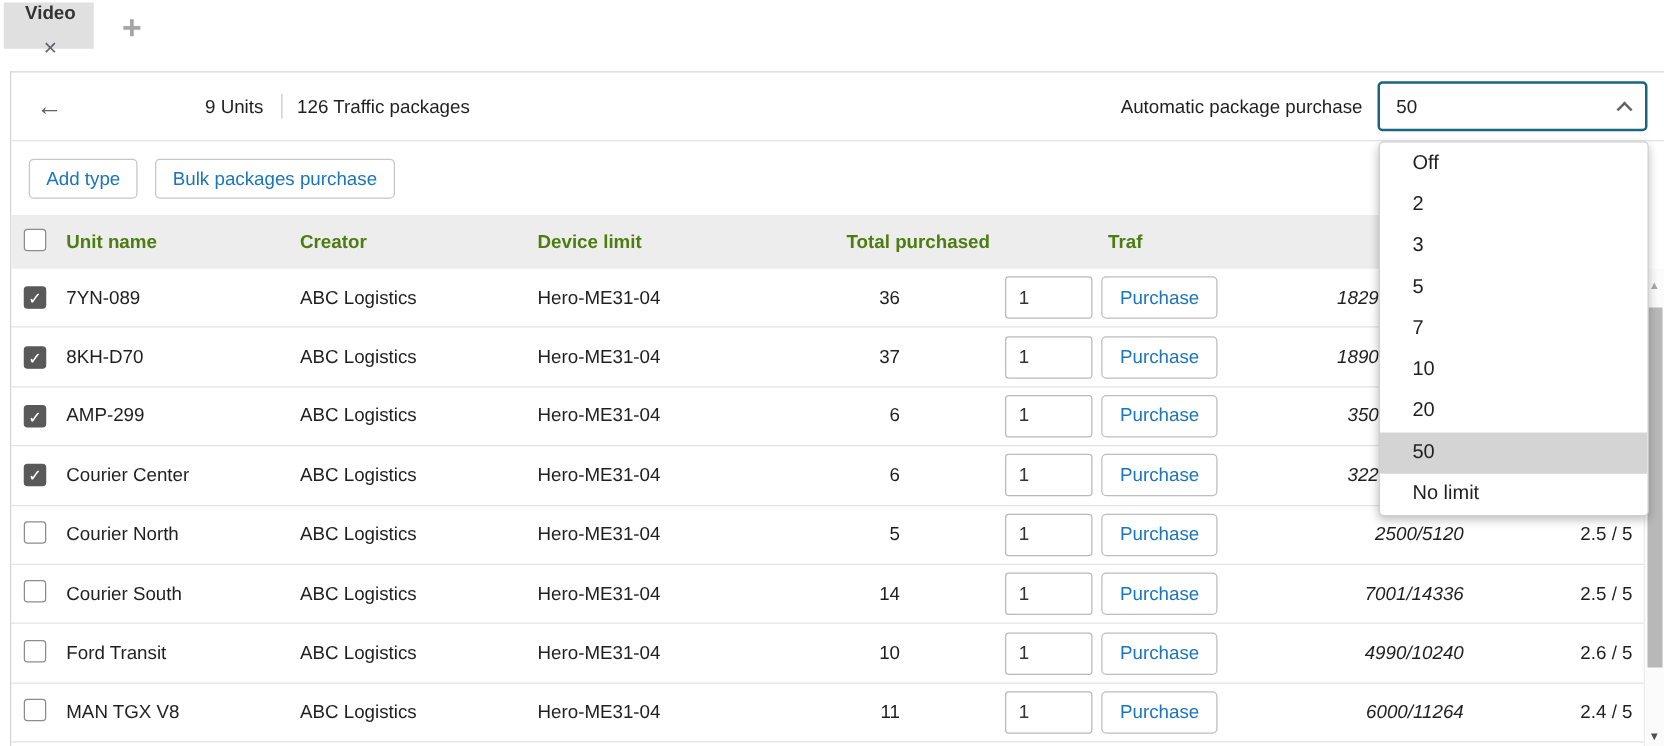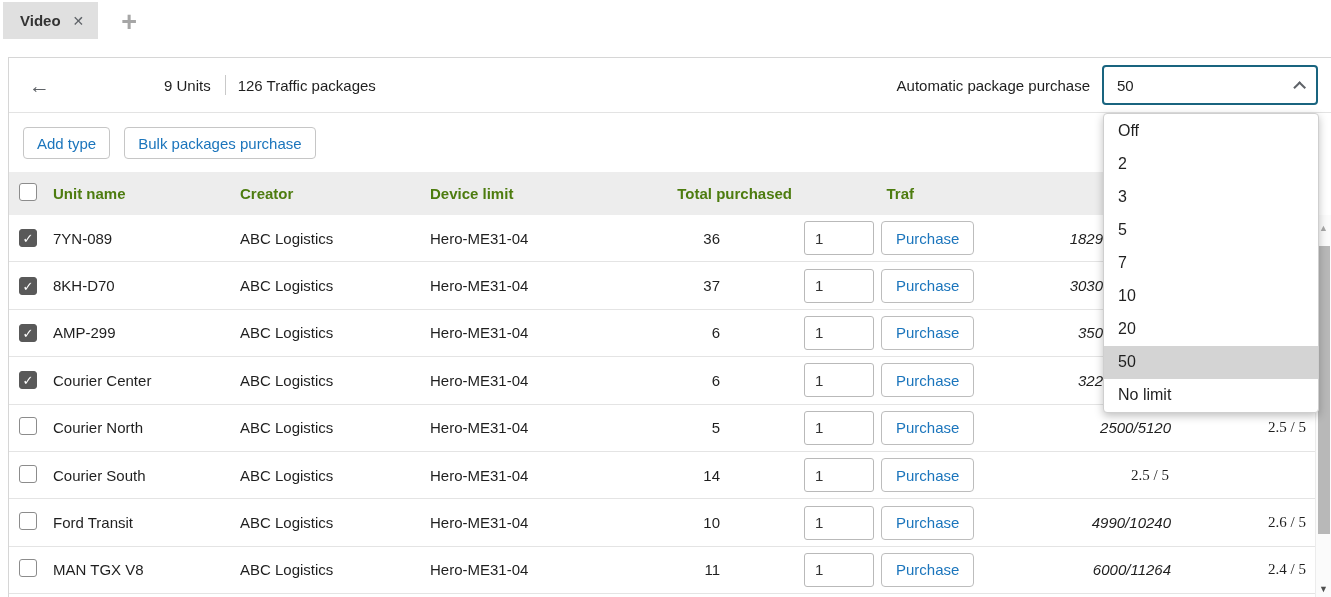--- a/index.html
+++ b/index.html
@@ -2,21 +2,21 @@
 <html><head>
 <meta charset="utf-8">
 <style>
   * { margin:0; padding:0; box-sizing:border-box; }
   html,body { width:1331px; height:597px; background:#fff; overflow:hidden;
     font-family:"Liberation Sans","DejaVu Sans",sans-serif; color:#1f1f1f; }
 
   
   .tabbar { height:40px; display:flex; align-items:flex-start; padding-top:2px; background:#fff; }
   .tab { margin-left:3px; height:37px; background:#e0e0e0; display:flex; align-items:center;
-    gap:12px; padding:0 14px 0 17px; cursor:pointer; }
+    gap:12px; padding:0 14px 0 17px; cursor:pointer;flex-direction:column; }
   .tab-label { font-weight:700; font-size:15px; color:#333; }
   .tab-close { font-size:14px; color:#5f6368; font-weight:700; line-height:1; }
   .tab-add { margin-left:23px; align-self:center; color:#a6a6a6; font-size:27px; font-weight:700;
     line-height:1; padding-top:2px; }
 
   
   .card { position:absolute; left:8px; top:57px; width:1323px; height:540px;
     border-top:1px solid #d6d6d6; border-left:1px solid #d6d6d6; background:#fff; }
 
   
@@ -48,36 +48,36 @@
   .td.c-check, .th.c-check { padding-left:10px; }
   .c-total { text-align:right; }
   .th.c-total { padding-right:4px; }
   .td.c-total { padding-right:76px; }
   .c-pp { display:flex; align-items:center; gap:7px; padding-left:8px; }
   .th.c-pp { padding-left:8px; }
   .c-traffic { text-align:right; }
   .th.c-traffic { padding-right:72px; }
   .td.c-traffic { padding-right:8px;font-style:italic; }
   .td.c-traffic.cut { padding-right:76px; }
-  .c-rating { text-align:right; padding-right:10px;font-family:Liberation Serif, serif; }
+  .c-rating { text-align:right; padding-right:10px; }
 
   .cb { display:inline-block; width:18px; height:18px; border:1.5px solid #8c8c8c; border-radius:3px;
     background:#fff; text-align:center; line-height:17px; font-size:13px; color:#fff; }
   .cb.checked { background:#595959; border-color:#595959; }
 
   .qty { width:70px; height:34px; border:1px solid #b9b9b9; border-radius:3px; padding-left:10px;
     font-size:15px; font-family:inherit; color:#333; }
   .pbtn { height:34px; padding:0 14px; background:#fff; border:1px solid #bdbdbd; border-radius:4px;
     color:#1b75bc; font-size:15px; font-family:inherit; cursor:pointer; }
 
   
   .dropdown { position:absolute; left:1094px; top:55px; width:216px; height:300px; background:#fff;
     border:1px solid #cfcfcf; border-radius:4px; box-shadow:0 3px 8px rgba(0,0,0,.25);
     z-index:20; overflow:hidden; }
-  .option { height:33.1px; display:flex; align-items:center; padding-left:14px; font-size:16px;
+  .option { height:33.1px; display:flex; align-items:center; padding-left:26px; font-size:16px;
     color:#1f1f1f; cursor:pointer; }
   .option.selected { background:#d4d4d4; }
 
   
   .scrollbar { position:absolute; right:0; top:157px; width:16px; height:383px; background:#fbfbfb;
     border-left:1px solid #ececec; z-index:5; }
   .sb-up { position:absolute; top:8px; left:0; width:100%; text-align:center; font-size:9px; color:#a8a8a8; }
   .sb-thumb { position:absolute; top:31px; left:2px; width:12px; height:288px; background:#b8b8b8; }
   .sb-down { position:absolute; bottom:4px; left:0; width:100%; text-align:center; font-size:9px; color:#4f4f4f; }
 </style>
@@ -141,21 +141,21 @@
   <div class="tr grid-row">
     <div class="td c-check"><span class="cb checked">✓</span></div>
     <div class="td c-name">8KH-D70</div>
     <div class="td c-creator">ABC Logistics</div>
     <div class="td c-device">Hero-ME31-04</div>
     <div class="td c-total">37</div>
     <div class="td c-pp">
       <input class="qty" value="1" style="">
       <button class="pbtn">Purchase</button>
     </div>
-    <div class="td c-traffic cut">3030</div>
+    <div class="td c-traffic cut">1890</div>
     <div class="td c-rating"></div>
   </div>
 
   <div class="tr grid-row">
     <div class="td c-check"><span class="cb checked">✓</span></div>
     <div class="td c-name">AMP-299</div>
     <div class="td c-creator">ABC Logistics</div>
     <div class="td c-device">Hero-ME31-04</div>
     <div class="td c-total">6</div>
     <div class="td c-pp">
@@ -197,20 +197,21 @@
   <div class="tr grid-row">
     <div class="td c-check"><span class="cb"></span></div>
     <div class="td c-name">Courier South</div>
     <div class="td c-creator">ABC Logistics</div>
     <div class="td c-device">Hero-ME31-04</div>
     <div class="td c-total">14</div>
     <div class="td c-pp">
       <input class="qty" value="1" style="">
       <button class="pbtn">Purchase</button>
     </div>
+    <div class="td c-traffic">7001/14336</div>
     <div class="td c-rating">2.5 / 5</div>
   </div>
 
   <div class="tr grid-row">
     <div class="td c-check"><span class="cb"></span></div>
     <div class="td c-name">Ford Transit</div>
     <div class="td c-creator">ABC Logistics</div>
     <div class="td c-device">Hero-ME31-04</div>
     <div class="td c-total">10</div>
     <div class="td c-pp">

